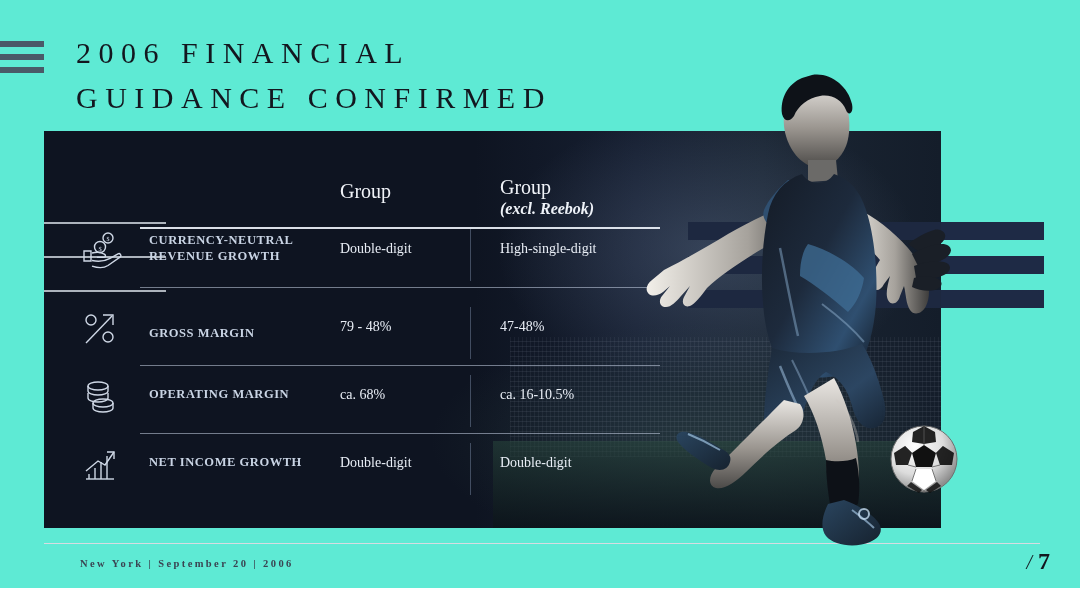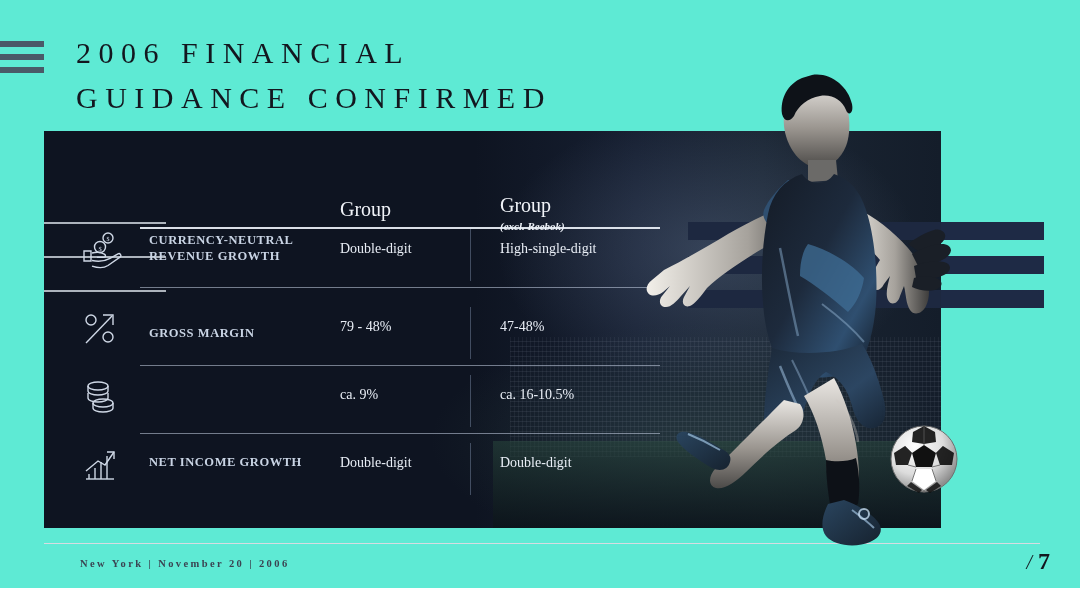--- a/index.html
+++ b/index.html
@@ -140,35 +140,35 @@
   .col-divider {
     position: absolute;
     left: 426px;
     width: 1px;
     background: rgba(150,168,200,.38);
   }
 
   .thead {
     position: absolute;
     left: 0;
-    top: 56px;
+    top: 38px;
     width: 100%;
     height: 58px;
   }
   .th {
     position: absolute;
     color: #f0f3f8;
     font-size: 20px;
     font-weight: 400;
     line-height: 24px;
   }
   .th-group1 { left: 296px; top: 10px; }
   .th-group2 { left: 456px; top: 6px; }
   .th-sub {
-    font-size: 11px;
+    font-size: 16px;
     font-style: italic;
     font-weight: bold;
     color: #eef2f8;
     line-height: 15px;
     margin-top: 2px;
   }
   .rule-head {
     position: absolute;
     left: 96px;
     top: 96px;
@@ -363,21 +363,22 @@
         <div class="col-divider" style="top:6px; height:52px;"></div>
         <div class="cell-icon" style="top:6px;">
           <svg viewBox="0 0 44 44" fill="none" stroke="currentColor" stroke-width="1.4">
             <ellipse cx="20" cy="11" rx="10" ry="4"></ellipse>
             <path d="M10 11 v5 c0 2.2 4.5 4 10 4 s10 -1.8 10 -4 v-5"></path>
             <path d="M10 18 v5 c0 2.2 4.5 4 10 4 s10 -1.8 10 -4 v-5"></path>
             <ellipse cx="25" cy="28" rx="10" ry="4"></ellipse>
             <path d="M15 28 v5 c0 2.2 4.5 4 10 4 s10 -1.8 10 -4 v-5"></path>
           </svg>
         </div>
-        <div class="cell-v1" style="top:18px;">ca. 9%</div>
+        <div class="cell-label" style="top:18px;">OPERATING MARGIN</div>
+        <div class="cell-v1" style="top:18px;">ca. 68%</div>
         <div class="cell-v2" style="top:18px;">ca. 16-10.5%</div>
         <div class="row-sep" style="top:64px;"></div>
       </div>
 
       <div class="row" style="top:306px;">
         <div class="col-divider" style="top:6px; height:52px;"></div>
         <div class="cell-icon" style="top:6px;">
           <svg viewBox="0 0 44 44" fill="none" stroke="currentColor" stroke-width="1.4">
             <path d="M8 36 h28"></path>
             <path d="M11 36 v-5"></path>
@@ -488,18 +489,18 @@
       <polygon points="22,58 33,66 30,69 18,62" fill="#111111" opacity=".85"></polygon>
       <polygon points="48,58 52,62 41,69 37,66" fill="#111111" opacity=".85"></polygon>
       <g stroke="#5a5a5a" stroke-width="1" fill="none" opacity=".8">
         <path d="M35,21 L35,2 M47,29 L54,22 M43,43 L51,41 M27,43 L19,41 M23,29 L16,22"></path>
         <path d="M27,45 L23,57 M43,45 L47,57 M35,66 L35,69"></path>
       </g>
     </svg>
   </div>
 
   <div class="footer-rule"></div>
-  <div class="footer-text">New York | November 20 | 2006</div>
+  <div class="footer-text">New York | September 20 | 2006</div>
   <div class="page-num">
     <span class="page-slash">/</span><span>7</span>
   </div>
 
 </div>
 
 </body></html>

